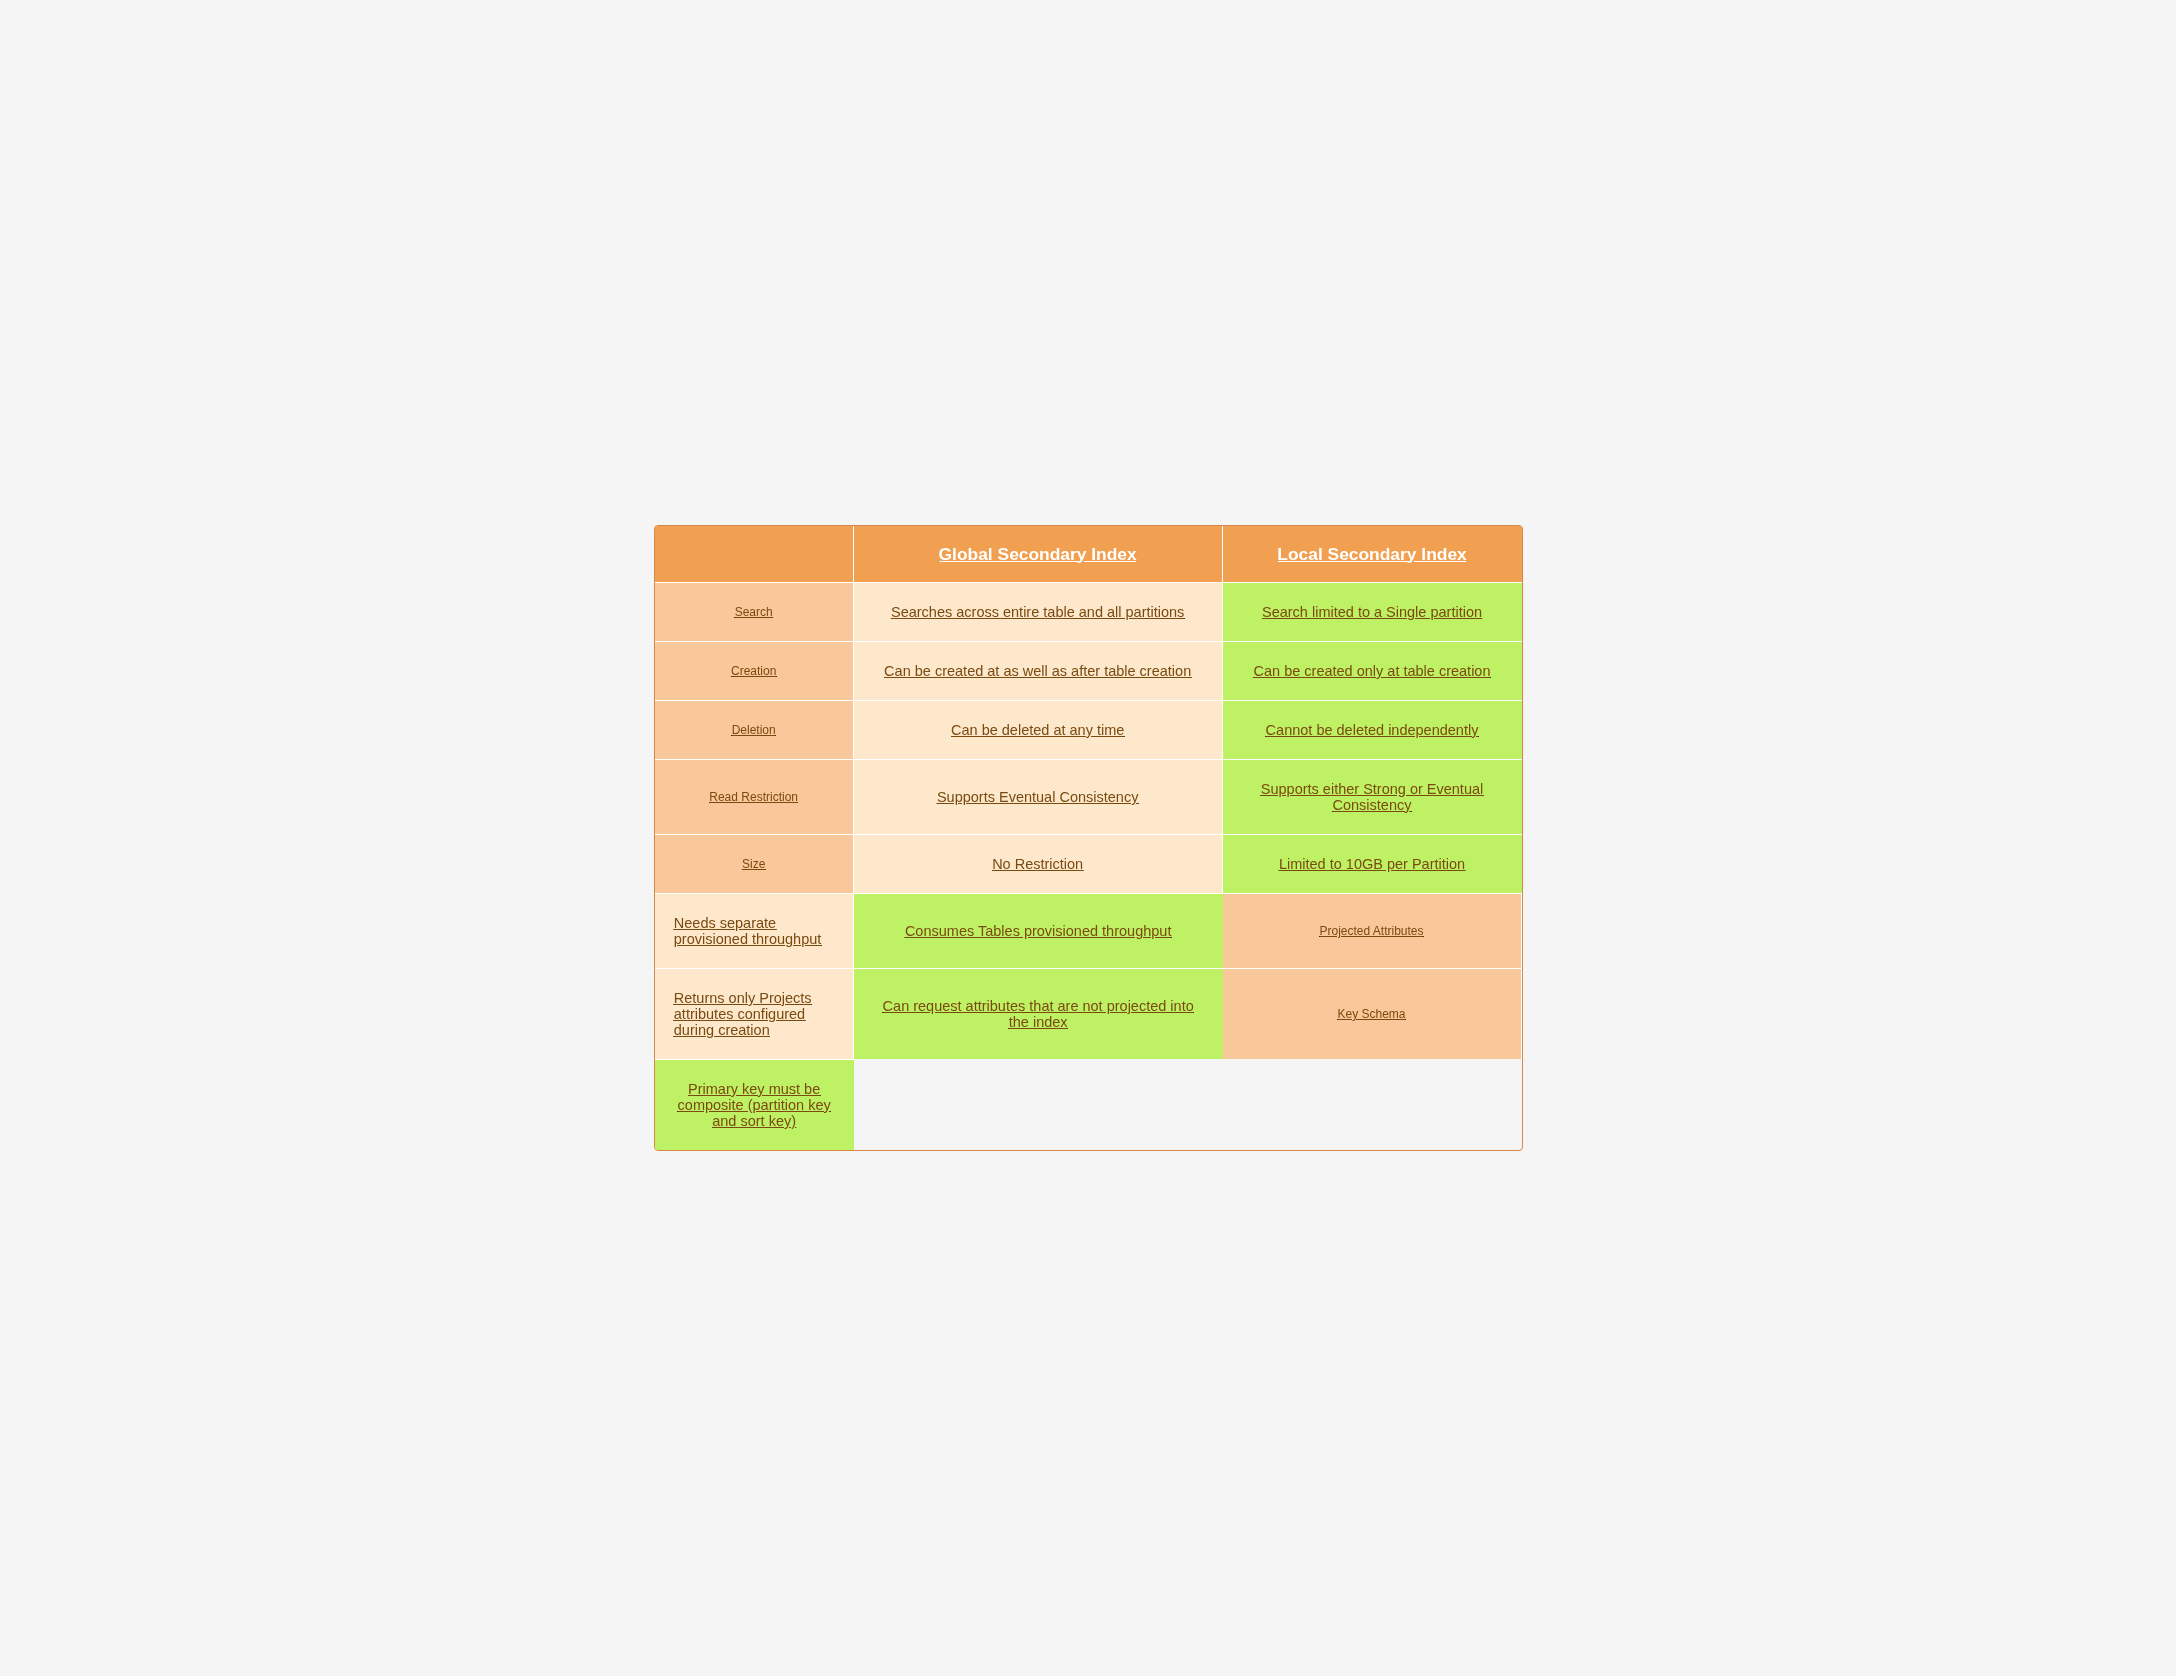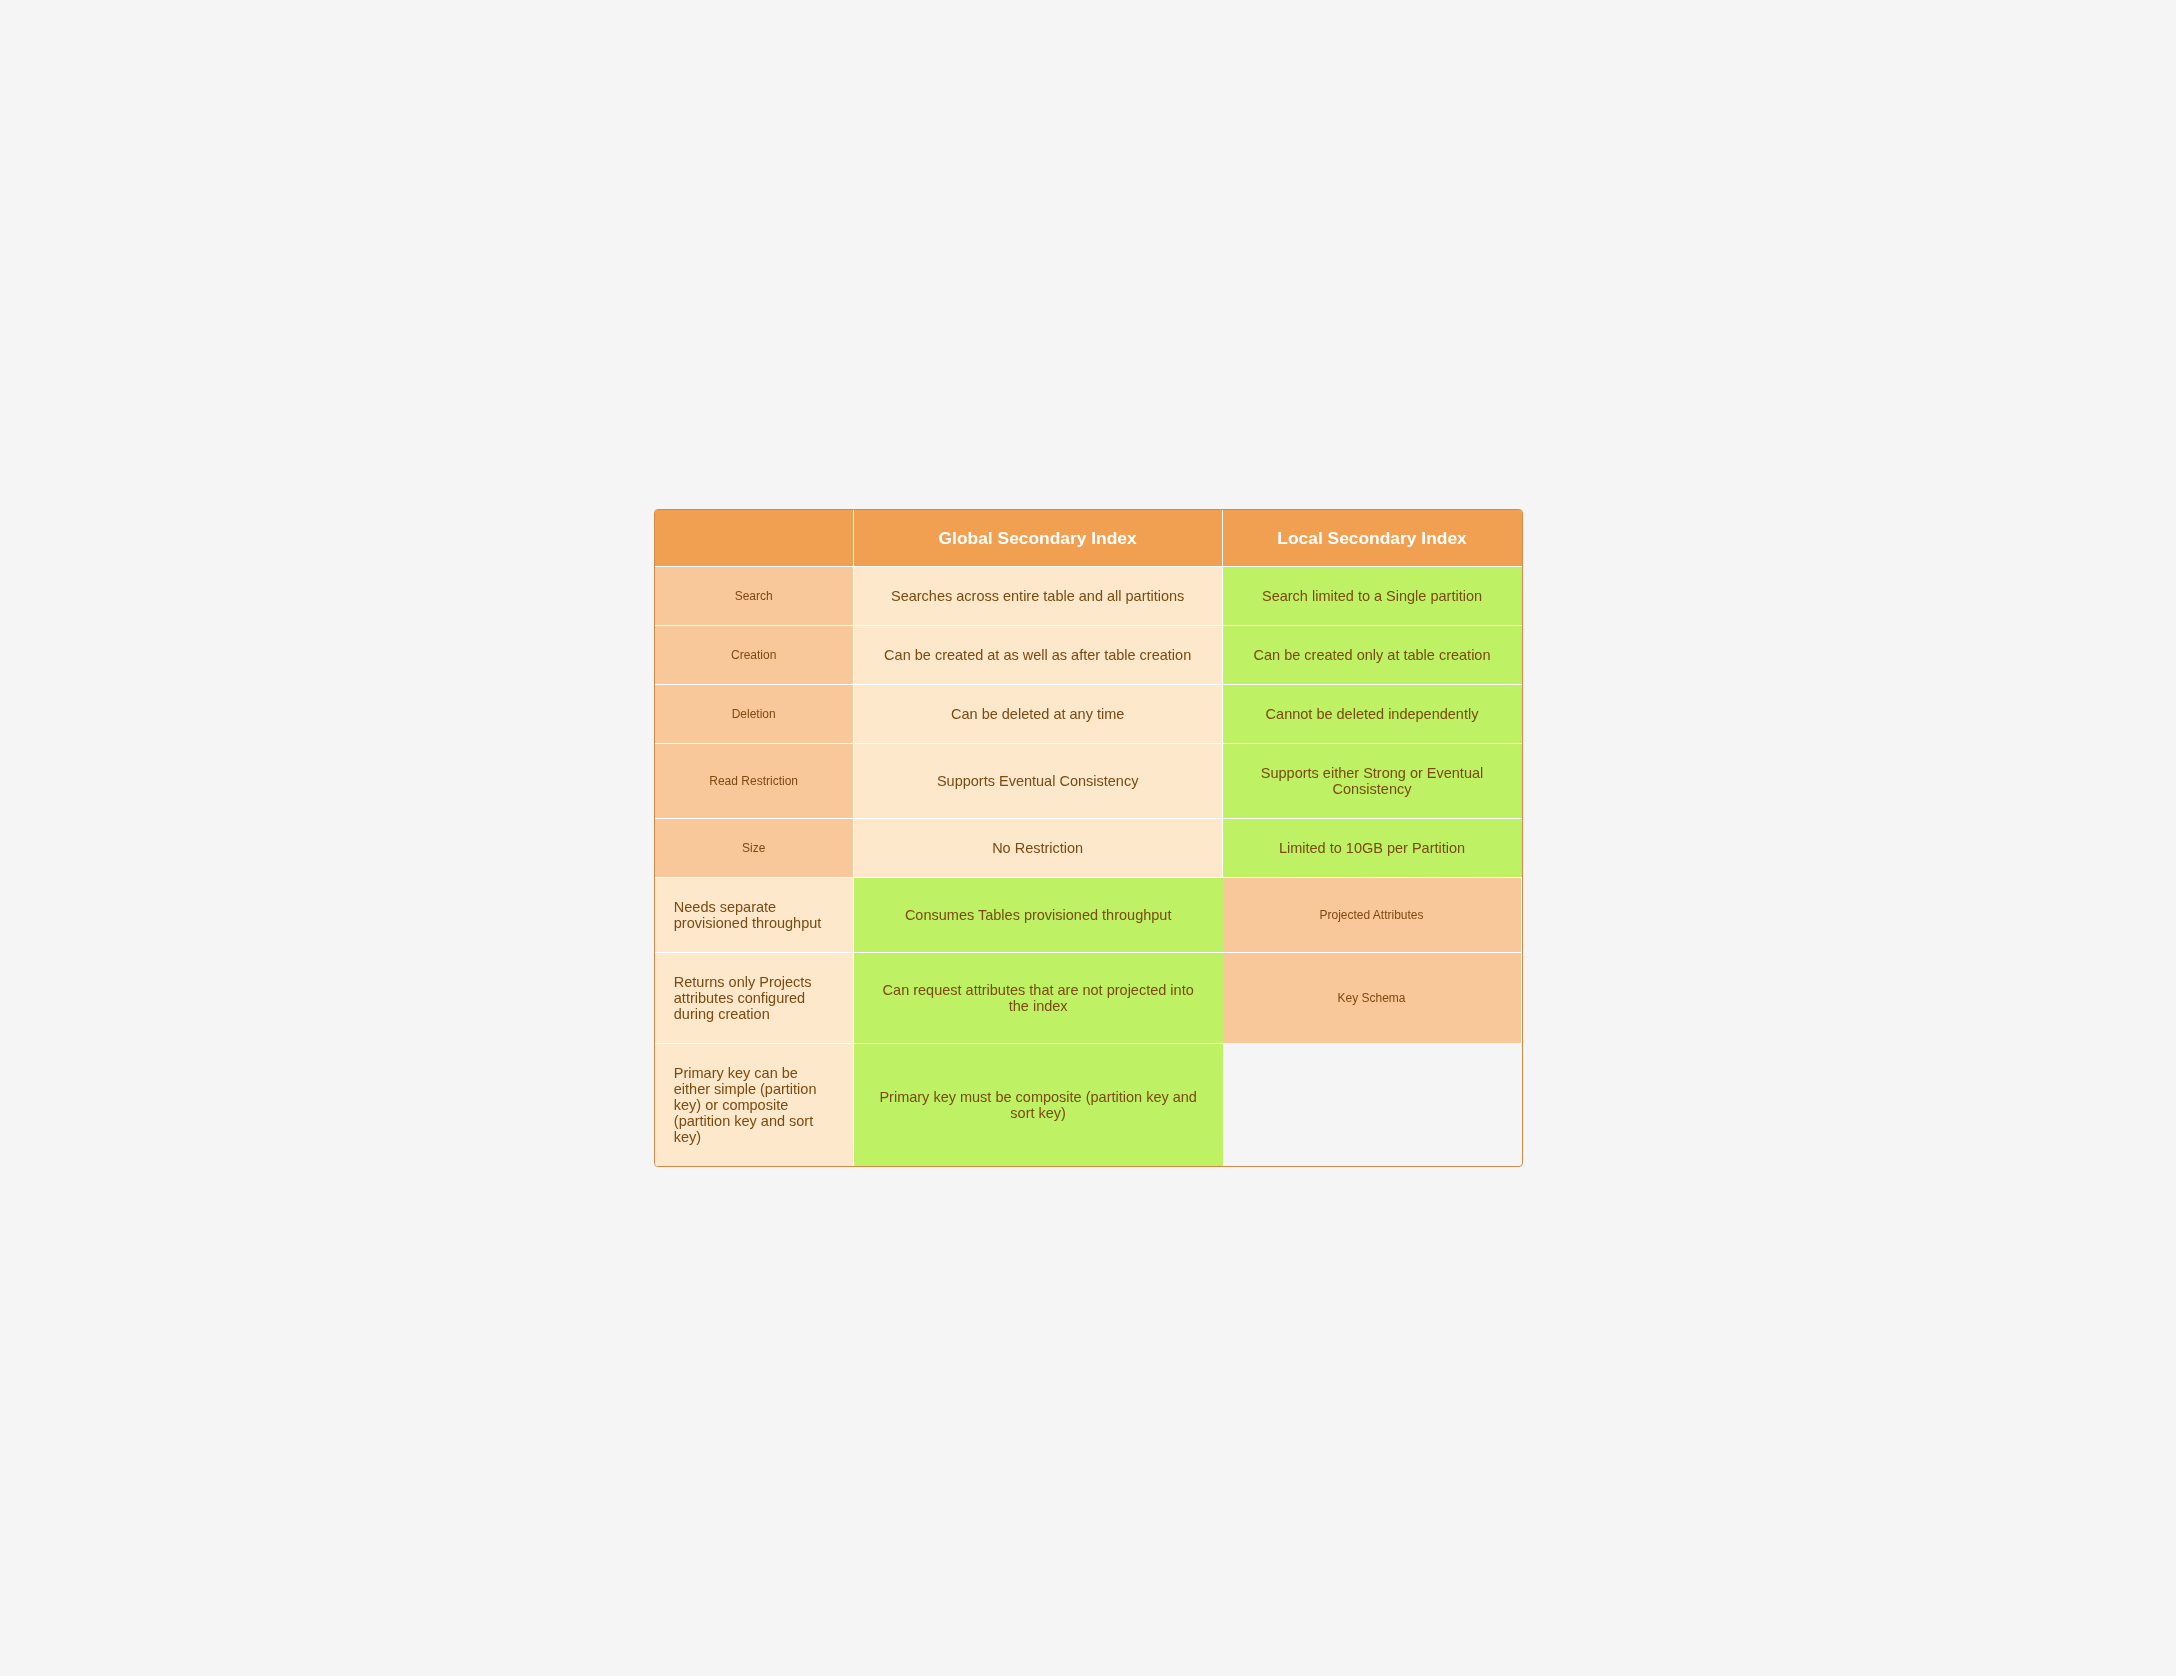--- a/index.html
+++ b/index.html
@@ -1,18 +1,19 @@
 <!DOCTYPE html>
 <html><head>
   <meta charset="utf-8">
   <style>
     * {
       box-sizing: border-box;
       margin: 0;
       padding: 0;
+      text-decoration: underline;
     }
 
     body {
       background: #f5f5f5;
       display: flex;
       justify-content: center;
       align-items: center;
       min-height: 100vh;
       font-family: Arial, sans-serif;
     }
@@ -117,17 +118,16 @@
       <div class="row-cell-lsi">Supports either Strong or Eventual Consistency</div>
       <div class="row-label">Size</div>
       <div class="row-cell-gsi">No Restriction</div>
       <div class="row-cell-lsi">Limited to 10GB per Partition</div>
       <div class="row-cell-gsi">Needs separate provisioned throughput</div>
       <div class="row-cell-lsi">Consumes Tables provisioned throughput</div>
       <div class="row-label">Projected Attributes</div>
       <div class="row-cell-gsi">Returns only Projects attributes configured during creation</div>
       <div class="row-cell-lsi">Can request attributes that are not projected into the index</div>
       <div class="row-label">Key Schema</div>
-      <div class="row-cell-gsi">Primary key can be either simple (partition key) or composite (partition key and sort key)</div>
       <div class="row-cell-lsi">Primary key must be composite (partition key and sort key)</div>
     </div>
 </div>
 
 
 </body></html>

